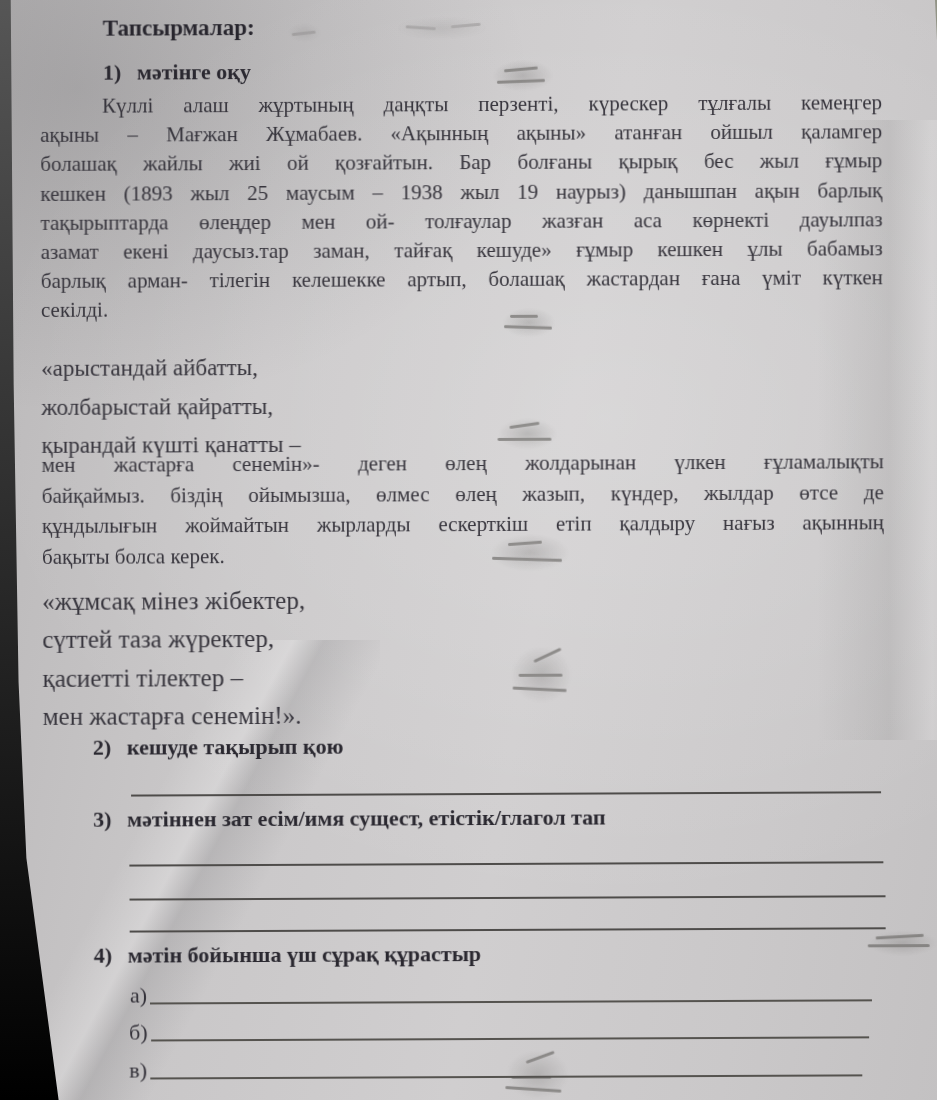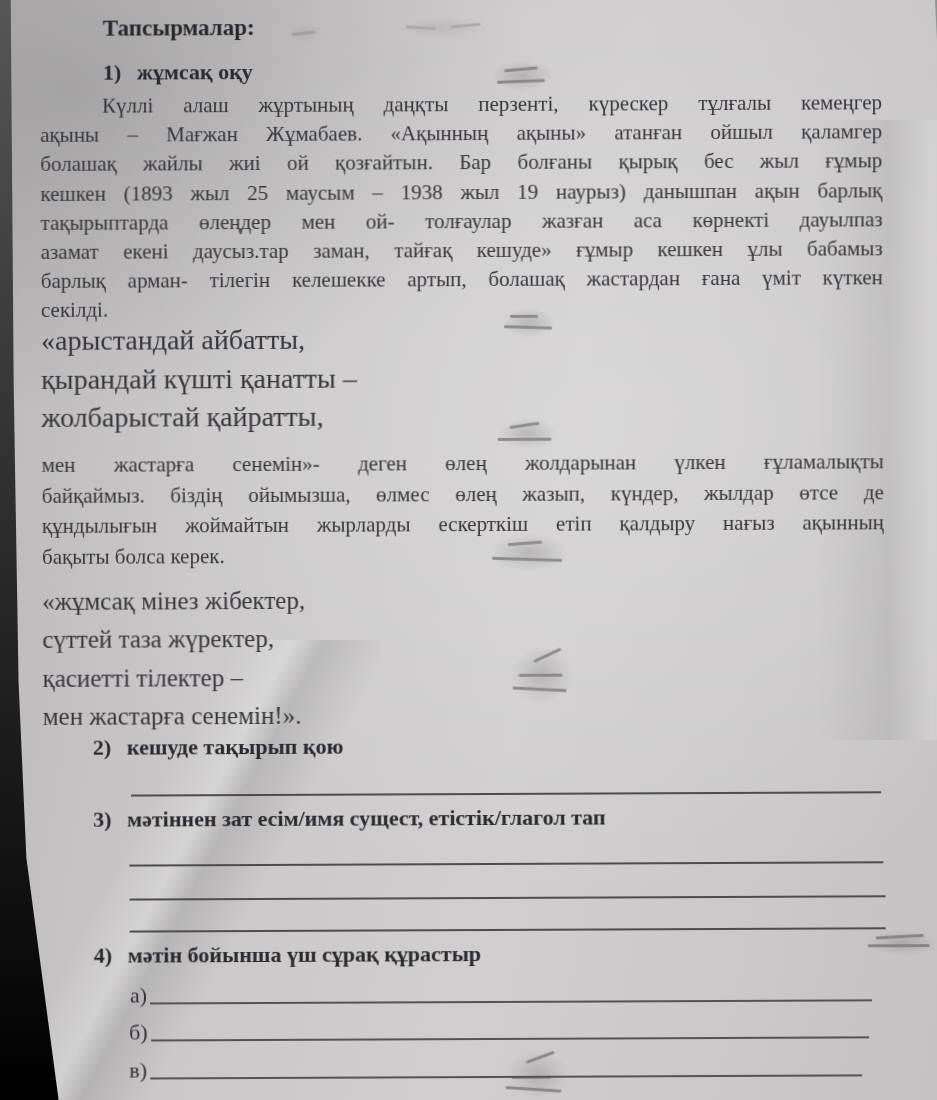--- a/index.html
+++ b/index.html
@@ -31,21 +31,21 @@
     filter:blur(0.25px);
   }
   .heading{position:absolute;font-weight:bold;font-size:23px;color:#28262e;}
   .task{position:absolute;font-weight:bold;font-size:22px;color:#2a2830;white-space:nowrap;}
   .task .num{display:inline-block;min-width:34px;}
   .block{position:absolute;}
   .jline{display:block;text-align:justify;text-align-last:justify;}
   .jline.first{padding-left:62px;}
   .jline.last{text-align-last:left;}
   #para1{left:42px;top:90px;width:842px;font-size:21px;line-height:29.2px;}
-  #poem1{left:42px;top:320px;font-size:28px;line-height:38.6px;}
+  #poem1{left:42px;top:348px;font-size:23px;line-height:38.6px;}
   #para2{left:42px;top:448px;width:842px;font-size:21px;line-height:30.6px;}
   #poem2{left:42px;top:581px;font-size:25px;line-height:38.4px;}
   .rule{position:absolute;border-top:2px solid #4e4c4a;}
   .ans-row{position:absolute;display:flex;align-items:flex-end;font-size:22px;color:#34323a;}
   .ans-row .wline{border-bottom:2px solid #55534f;margin-left:3px;margin-bottom:4px;}
   
   .sm{position:absolute;opacity:.55;}
   .sm.faint{opacity:.25;}
   .sm .haze{position:absolute;inset:0;background:radial-gradient(ellipse at 50% 50%, rgba(96,94,92,.45), rgba(96,94,92,0) 70%);}
   .sm .bar{position:absolute;background:#54524f;height:3px;border-radius:2px;filter:blur(.6px);}
@@ -68,38 +68,38 @@
 <div id="photo">
 
   <div id="crease-bl" class="crease"></div>
   <div id="crease-r" class="crease"></div>
 
   <div id="content">
 
     <div class="heading" style="left:105px;top:14px;">Тапсырмалар:</div>
 
     <div class="task" style="left:105px;top:58px;">
-      <span class="num">1)</span><span>жұмсақ оқу</span>
+      <span class="num">1)</span><span>мәтінге оқу</span>
     </div>
 
     <div id="para1" class="block">
       <span class="jline first">Күллі алаш жұртының даңқты перзенті, күрескер тұлғалы кемеңгер</span>
       <span class="jline">ақыны – Мағжан Жұмабаев. «Ақынның ақыны» атанған ойшыл қаламгер</span>
       <span class="jline">болашақ жайлы жиі ой қозғайтын. Бар болғаны қырық бес жыл ғұмыр</span>
       <span class="jline">кешкен (1893 жыл 25 маусым – 1938 жыл 19 наурыз) данышпан ақын барлық</span>
       <span class="jline">тақырыптарда өлеңдер мен ой- толғаулар жазған аса көрнекті дауылпаз</span>
       <span class="jline">азамат екені даусыз.тар заман, тайғақ кешуде» ғұмыр кешкен ұлы бабамыз</span>
       <span class="jline">барлық арман- тілегін келешекке артып, болашақ жастардан ғана үміт күткен</span>
       <span class="jline last">секілді.</span>
     </div>
 
     <div id="poem1" class="block">
       <span class="jline last">«арыстандай айбатты,</span>
+      <span class="jline last">жолбарыстай қайратты,</span>
       <span class="jline last">қырандай күшті қанатты –</span>
-      <span class="jline last">жолбарыстай қайратты,</span>
     </div>
 
     <div id="para2" class="block">
       <span class="jline">мен жастарға сенемін»- деген өлең жолдарынан үлкен ғұламалықты</span>
       <span class="jline">байқаймыз. біздің ойымызша, өлмес өлең жазып, күндер, жылдар өтсе де</span>
       <span class="jline">құндылығын жоймайтын жырларды ескерткіш етіп қалдыру нағыз ақынның</span>
       <span class="jline last">бақыты болса керек.</span>
     </div>
 
     <div id="poem2" class="block">

